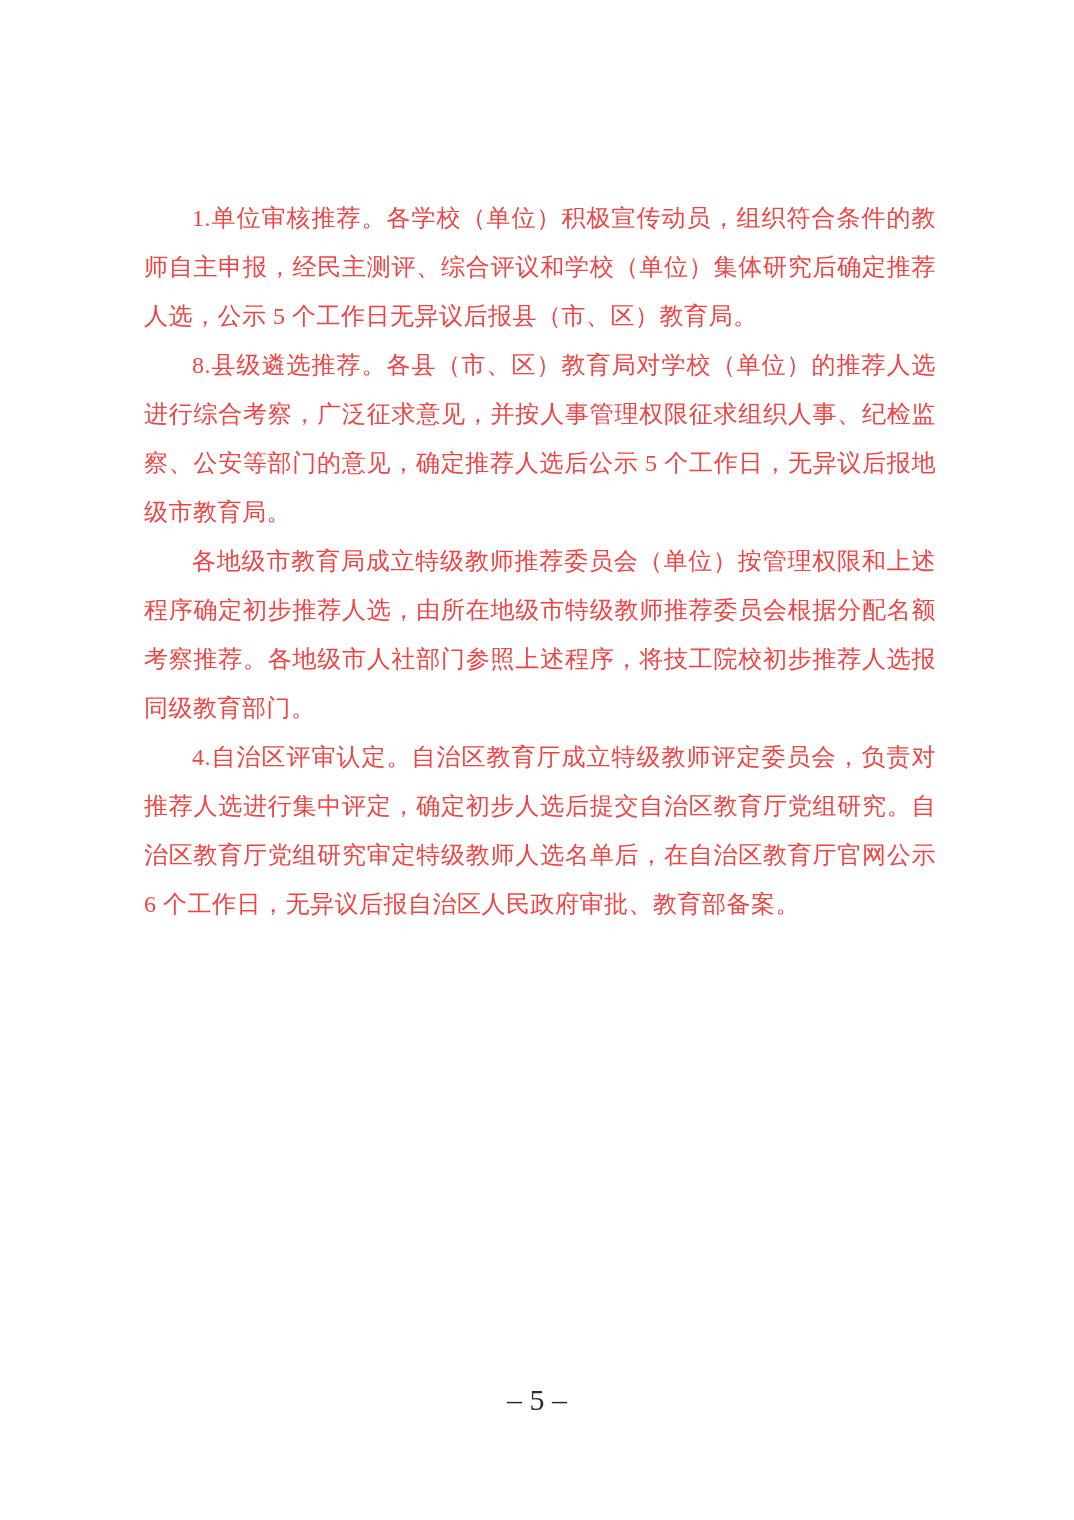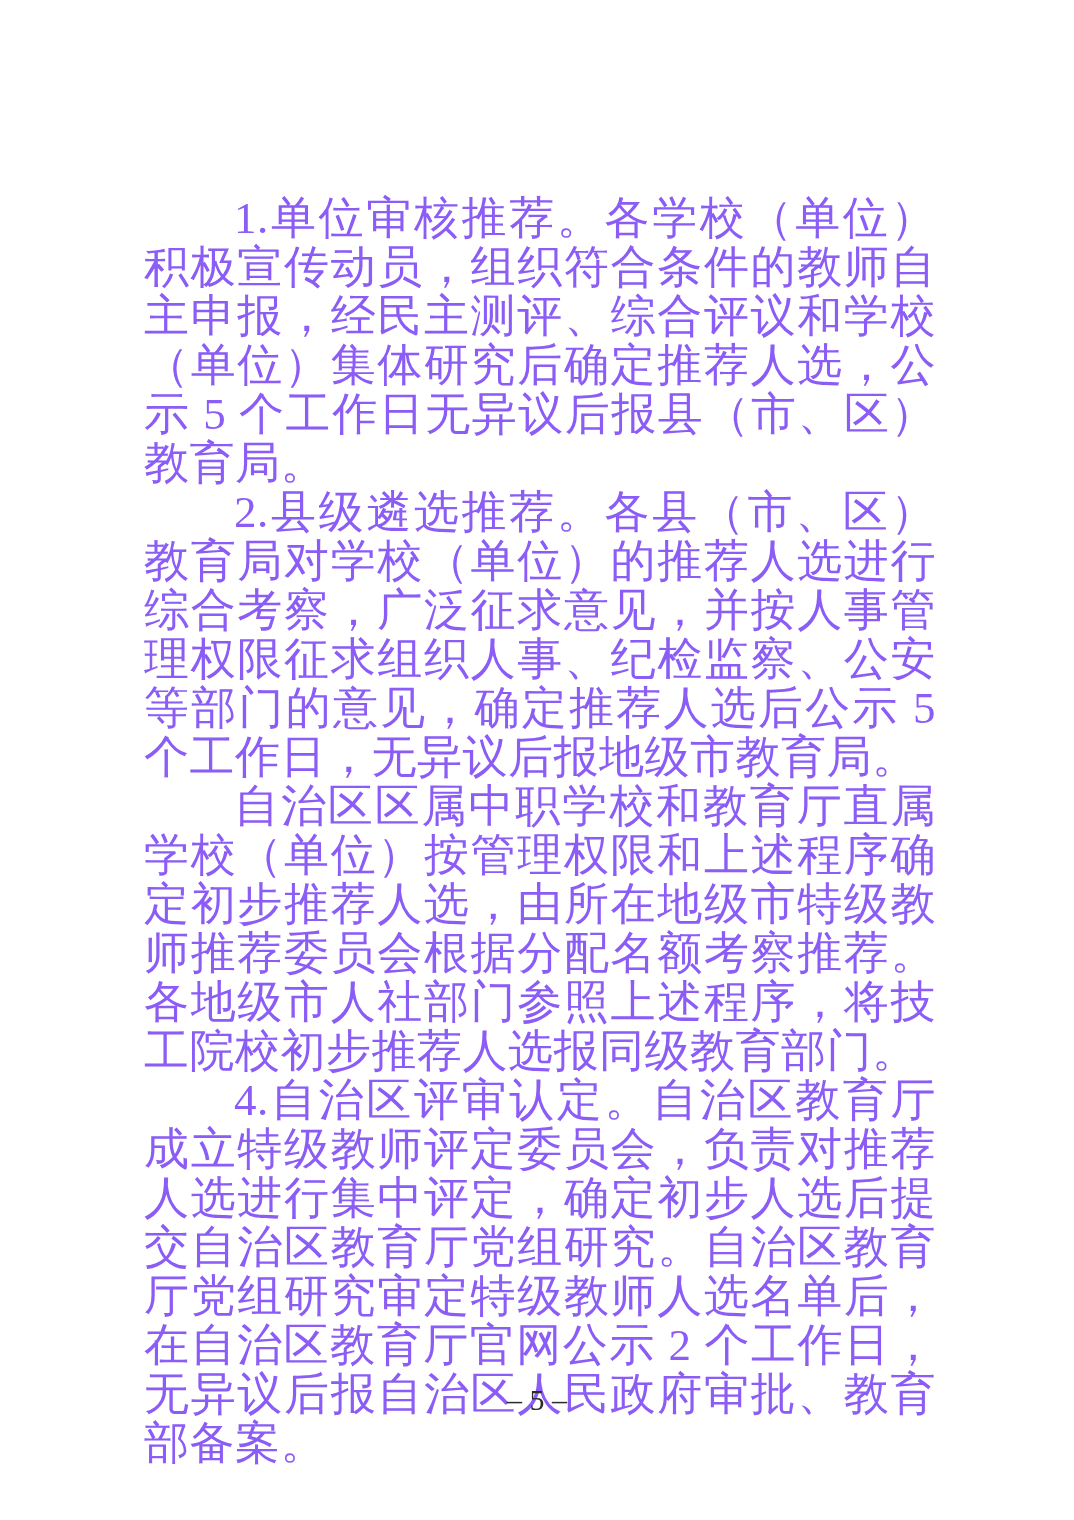--- a/index.html
+++ b/index.html
@@ -24,23 +24,23 @@
   }
   .content {
     position: absolute;
     left: 144px;
     top: 194px;
     width: 792px;
   }
   .para {
     margin: 0;
     padding: 0;
-    font-size: 45px;
+    font-size: 24px;
     line-height: 49px;
-    color: #8b5cf6;
+    color: #ef4444;
     text-align: justify;
     text-align-last: left;
     text-justify: inter-ideograph;
     text-indent: 2em;
     font-weight: 400;
     letter-spacing: 0.5px;
   }
   .page-number {
     position: absolute;
     top: 1383px;
@@ -52,18 +52,18 @@
     color: #2b2b2b;
     font-family: "Liberation Serif", "DejaVu Serif", serif;
   }
 </style>
 </head>
 <body>
 
 <div class="page">
   <div class="content">
     <p class="para">1.单位审核推荐。各学校（单位）积极宣传动员，组织符合条件的教师自主申报，经民主测评、综合评议和学校（单位）集体研究后确定推荐人选，公示 5 个工作日无异议后报县（市、区）教育局。</p>
-    <p class="para">2.县级遴选推荐。各县（市、区）教育局对学校（单位）的推荐人选进行综合考察，广泛征求意见，并按人事管理权限征求组织人事、纪检监察、公安等部门的意见，确定推荐人选后公示 5 个工作日，无异议后报地级市教育局。</p>
-    <p class="para">自治区区属中职学校和教育厅直属学校（单位）按管理权限和上述程序确定初步推荐人选，由所在地级市特级教师推荐委员会根据分配名额考察推荐。各地级市人社部门参照上述程序，将技工院校初步推荐人选报同级教育部门。</p>
-    <p class="para">4.自治区评审认定。自治区教育厅成立特级教师评定委员会，负责对推荐人选进行集中评定，确定初步人选后提交自治区教育厅党组研究。自治区教育厅党组研究审定特级教师人选名单后，在自治区教育厅官网公示 2 个工作日，无异议后报自治区人民政府审批、教育部备案。</p>
+    <p class="para">8.县级遴选推荐。各县（市、区）教育局对学校（单位）的推荐人选进行综合考察，广泛征求意见，并按人事管理权限征求组织人事、纪检监察、公安等部门的意见，确定推荐人选后公示 5 个工作日，无异议后报地级市教育局。</p>
+    <p class="para">各地级市教育局成立特级教师推荐委员会（单位）按管理权限和上述程序确定初步推荐人选，由所在地级市特级教师推荐委员会根据分配名额考察推荐。各地级市人社部门参照上述程序，将技工院校初步推荐人选报同级教育部门。</p>
+    <p class="para">4.自治区评审认定。自治区教育厅成立特级教师评定委员会，负责对推荐人选进行集中评定，确定初步人选后提交自治区教育厅党组研究。自治区教育厅党组研究审定特级教师人选名单后，在自治区教育厅官网公示 6 个工作日，无异议后报自治区人民政府审批、教育部备案。</p>
   </div>
   <div class="page-number">– 5 –</div>
 </div>
 
 </body></html>

